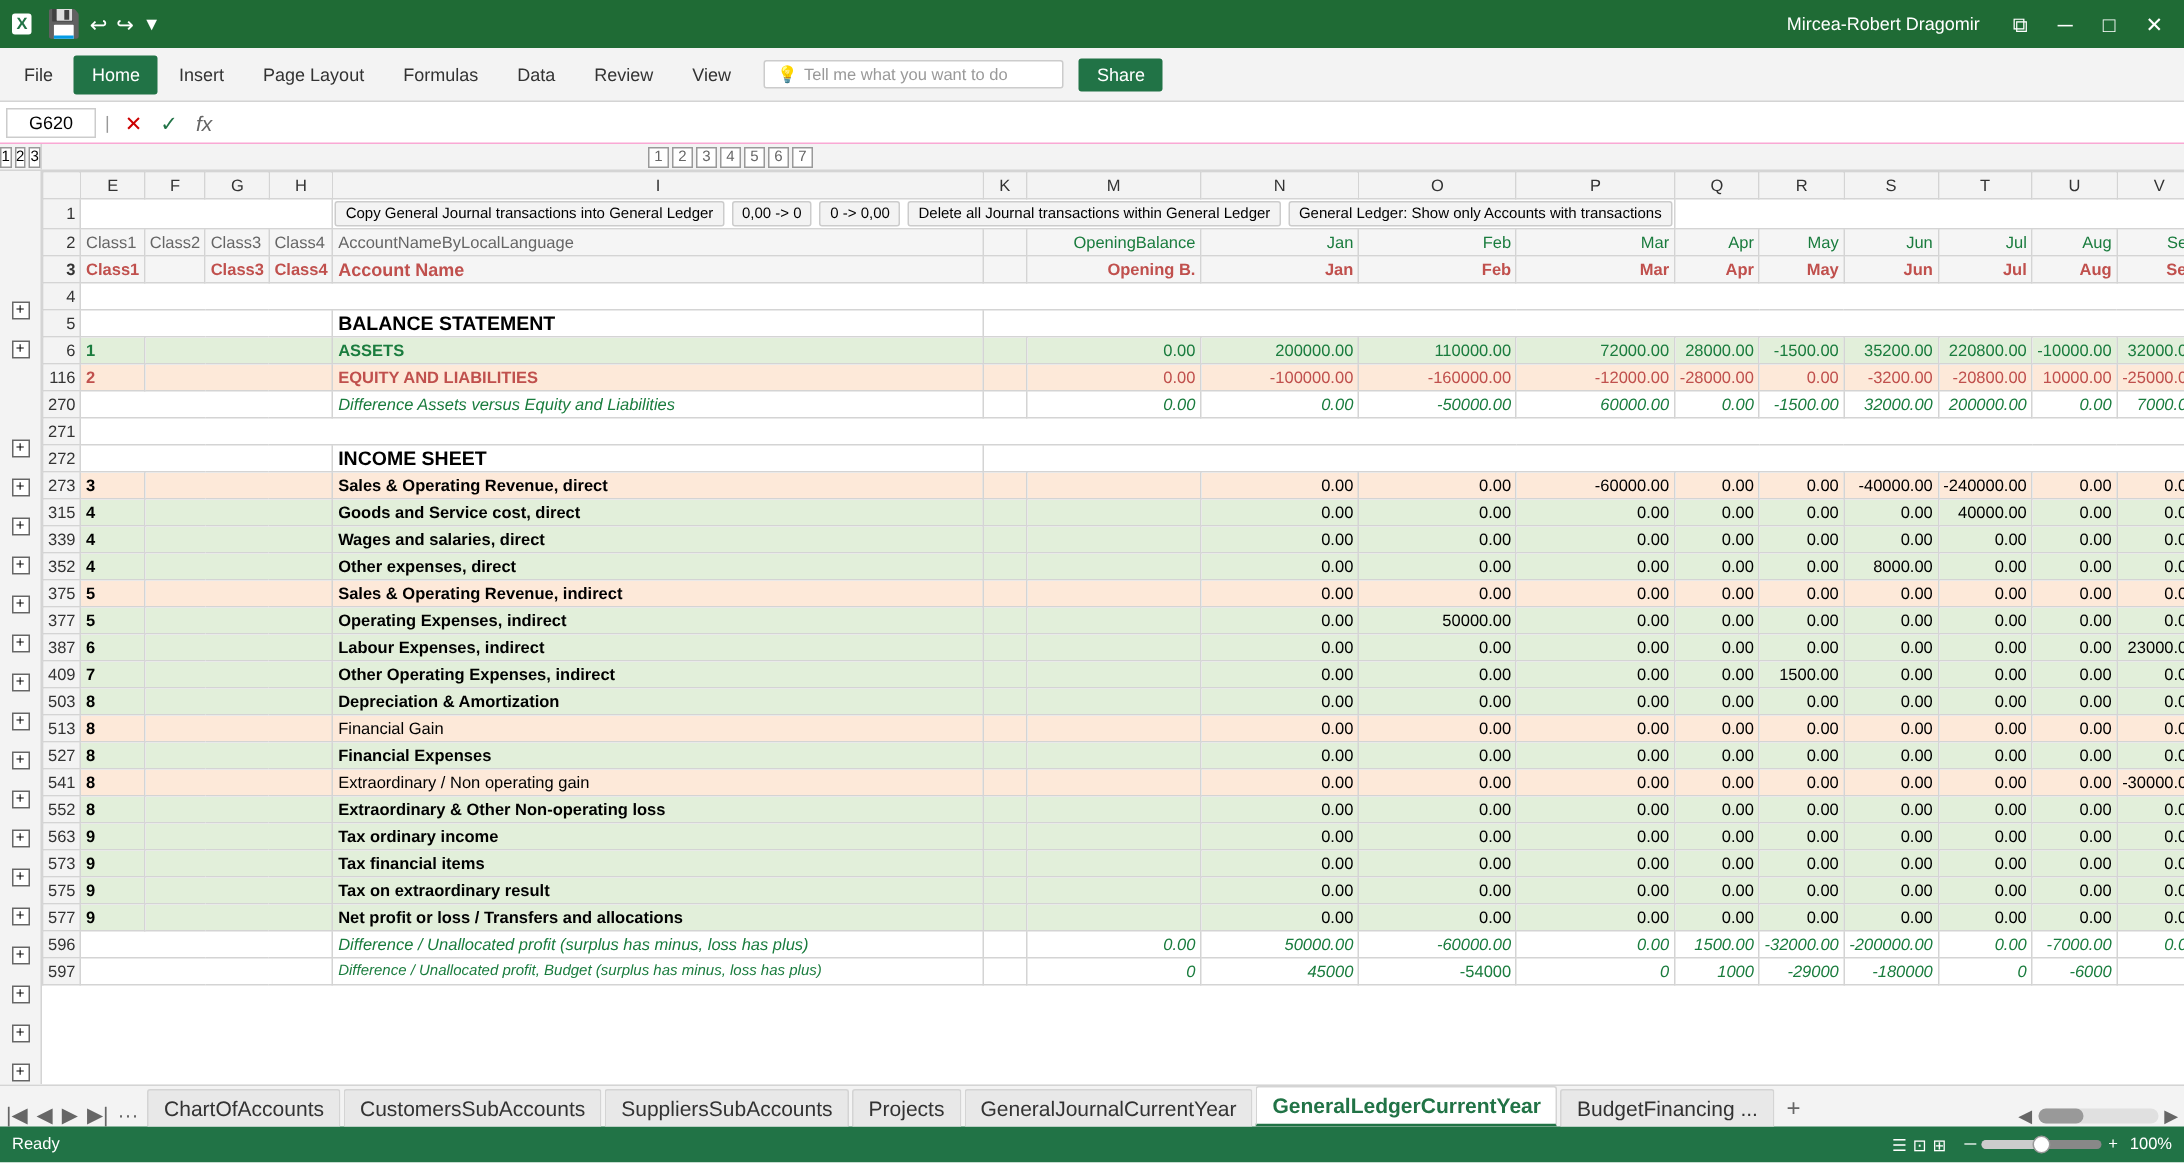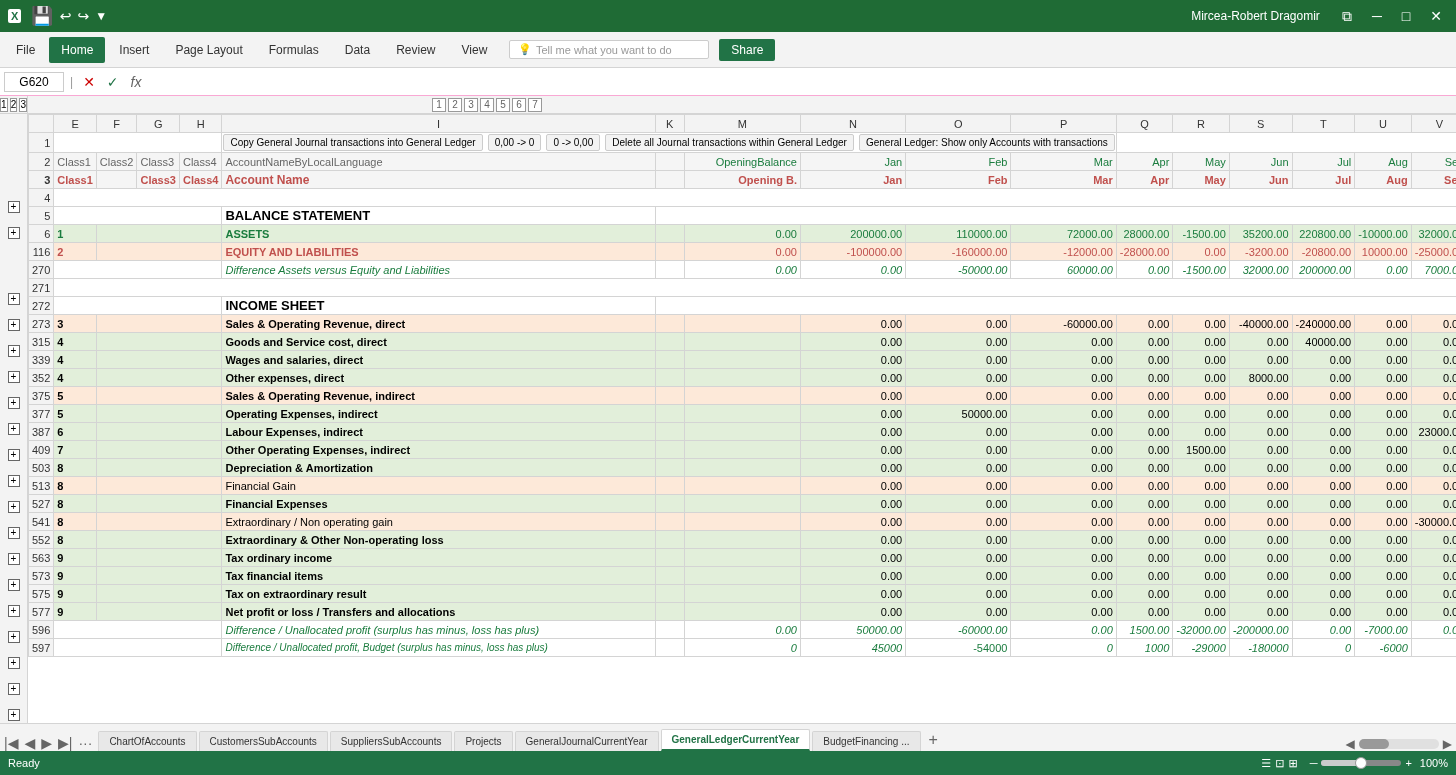--- a/index.html
+++ b/index.html
@@ -145,21 +145,21 @@
     .sheet-tabs {
       height: 28px;
       background: #f3f3f3;
       border-top: 1px solid #d4d4d4;
       display: flex;
       align-items: flex-end;
       padding-left: 4px;
     }
     .sheet-tab {
       padding: 4px 10px;
-      font-size: 10px;
+      font-size: 14px;
       border: 1px solid #d4d4d4;
       border-bottom: none;
       background: #e8e8e8;
       cursor: pointer;
       margin-right: 2px;
       border-radius: 2px 2px 0 0;
       color: #333;
     }
     .sheet-tab.active {
       background: #fff;

